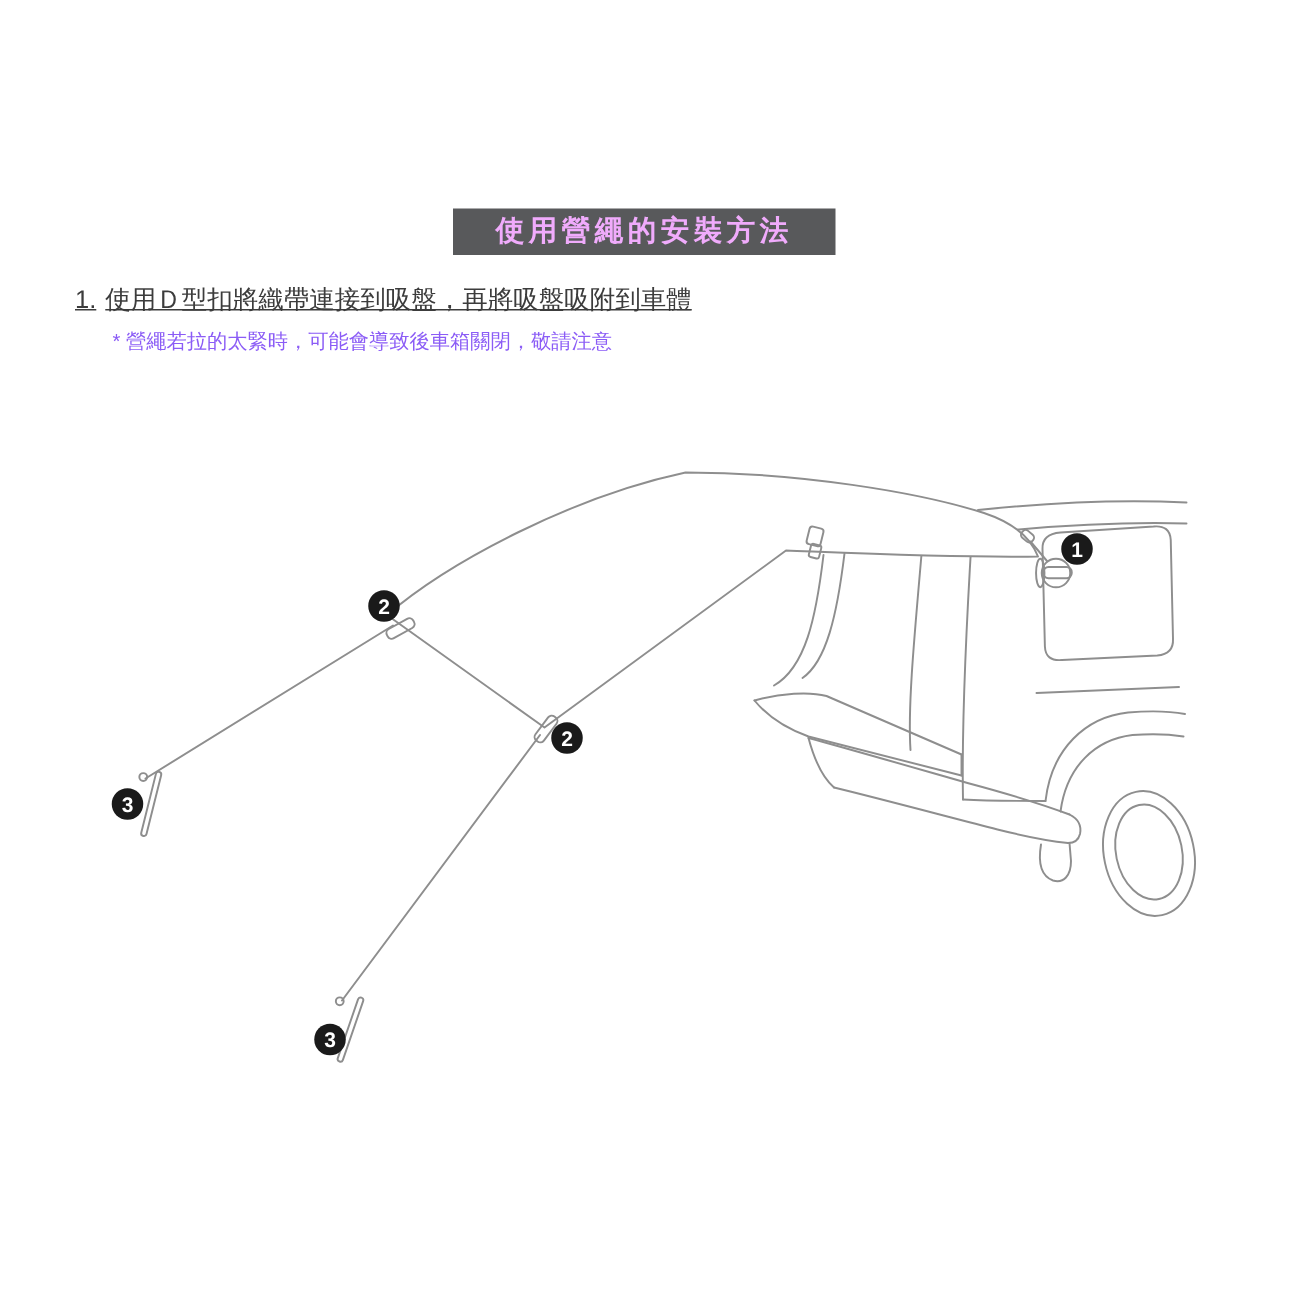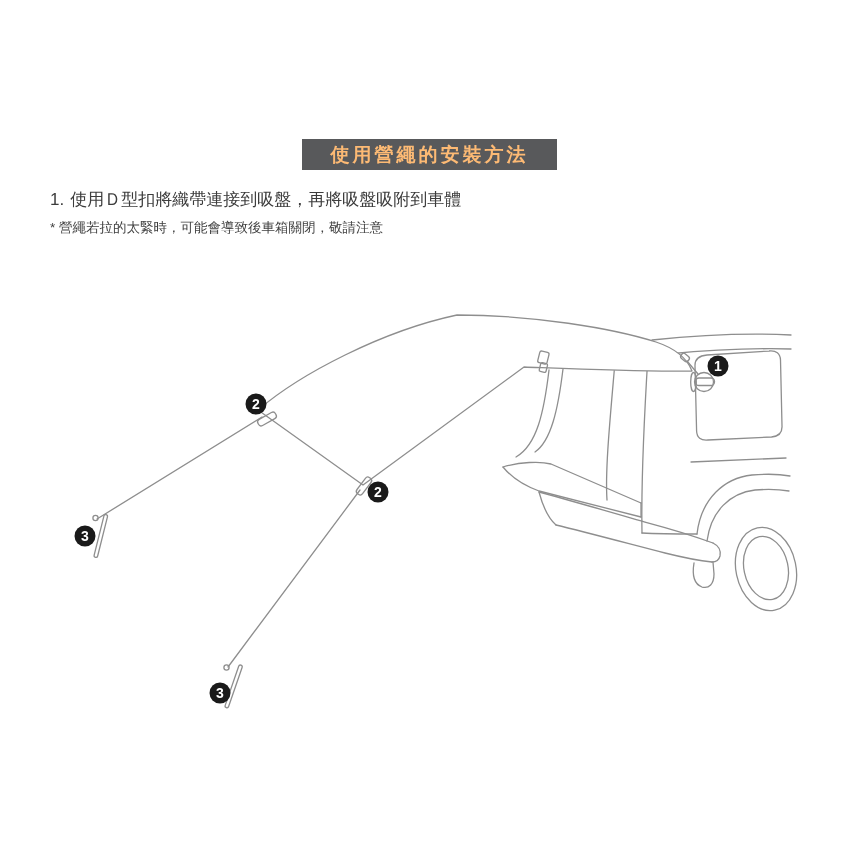--- a/index.html
+++ b/index.html
@@ -2,29 +2,29 @@
 <html><head>
 <meta charset="utf-8">
 <style>
   html,body{margin:0;padding:0;background:#fff;}
   #page{
     position:relative;width:861px;height:861px;background:#ffffff;overflow:hidden;
     font-family:"Liberation Sans","DejaVu Sans",sans-serif;
   }
   .title-badge{
     position:absolute;left:302px;top:139px;width:255px;height:31px;
-    background:#58595b;color:#fdba74;font-size:19px;font-weight:bold;
+    background:#58595b;color:#f0abfc;font-size:19px;font-weight:bold;
     letter-spacing:3px;text-align:center;line-height:31px;
   }
   .instructions{
     position:absolute;left:50px;top:186px;width:780px;color:#3c3c3c;
   }
-  .step{font-size:17px;line-height:27px;white-space:nowrap;}
+  .step{font-size:17px;line-height:27px;white-space:nowrap;text-decoration:underline;}
   .step .num{margin-right:6px;}
-  .note{font-size:13.5px;line-height:20px;margin-top:5px;margin-left:0;color:#404040;white-space:nowrap;}
+  .note{font-size:13.5px;line-height:20px;margin-top:5px;margin-left:25px;color:#8b5cf6;white-space:nowrap;}
   svg{position:absolute;left:0;top:0;}
   .ln{fill:none;stroke:#8e8e8e;stroke-width:1.3;stroke-linecap:round;stroke-linejoin:round;}
   .tarp{fill:#ffffff;stroke:#8e8e8e;stroke-width:1.3;stroke-linejoin:round;}
   .marker-circle{stroke:none;}
   .marker-num{fill:#ffffff;font-family:"Liberation Sans","DejaVu Sans",sans-serif;
     font-size:14px;font-weight:bold;text-anchor:middle;}
 </style>
 </head>
 <body>
 

